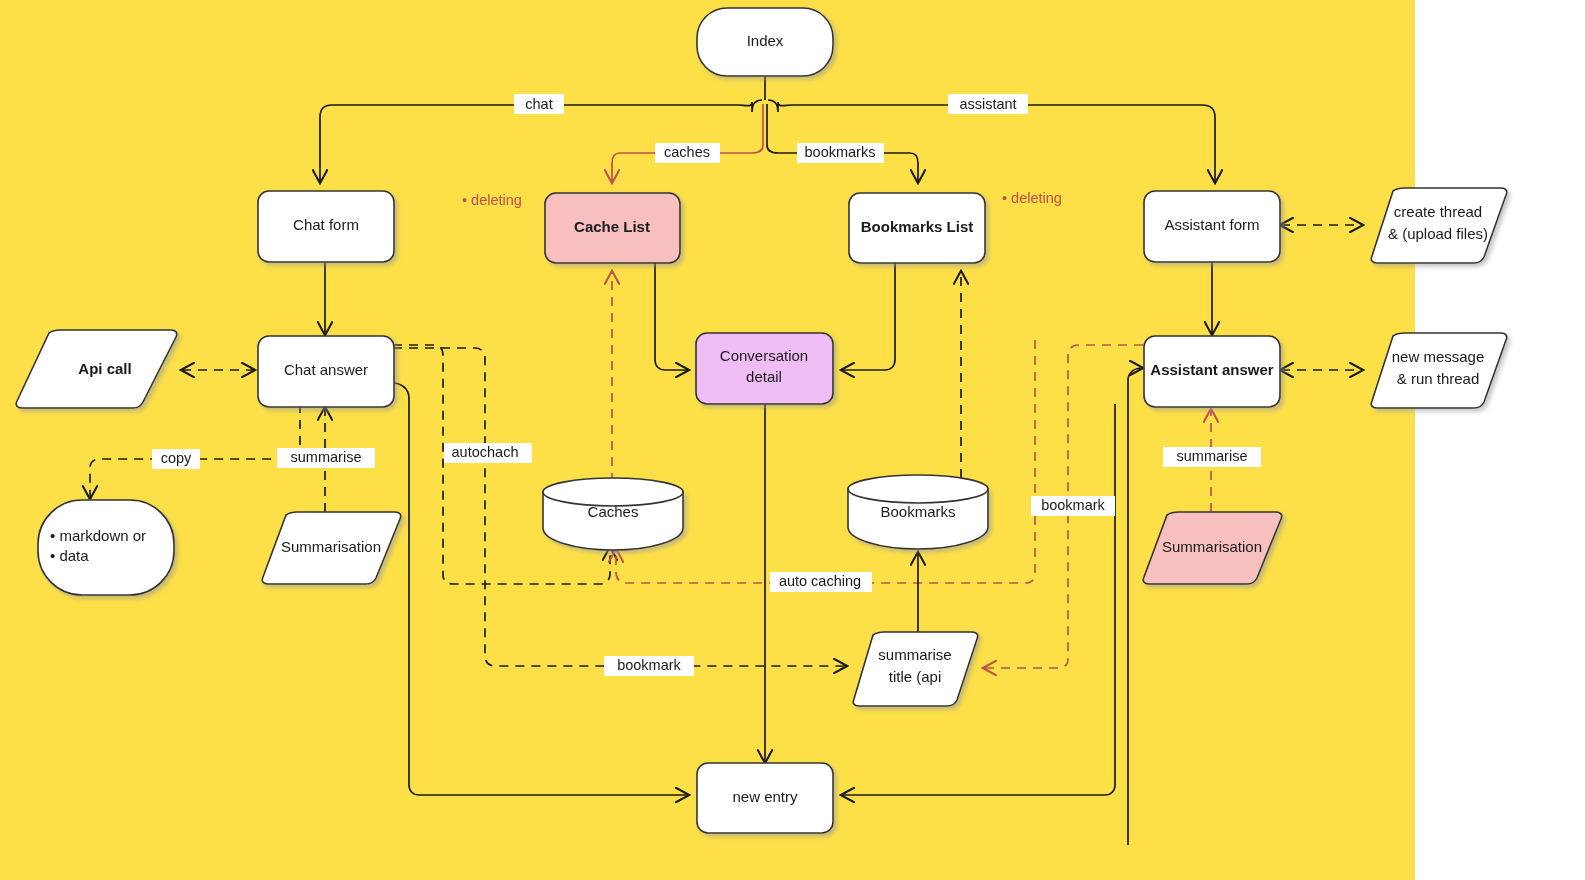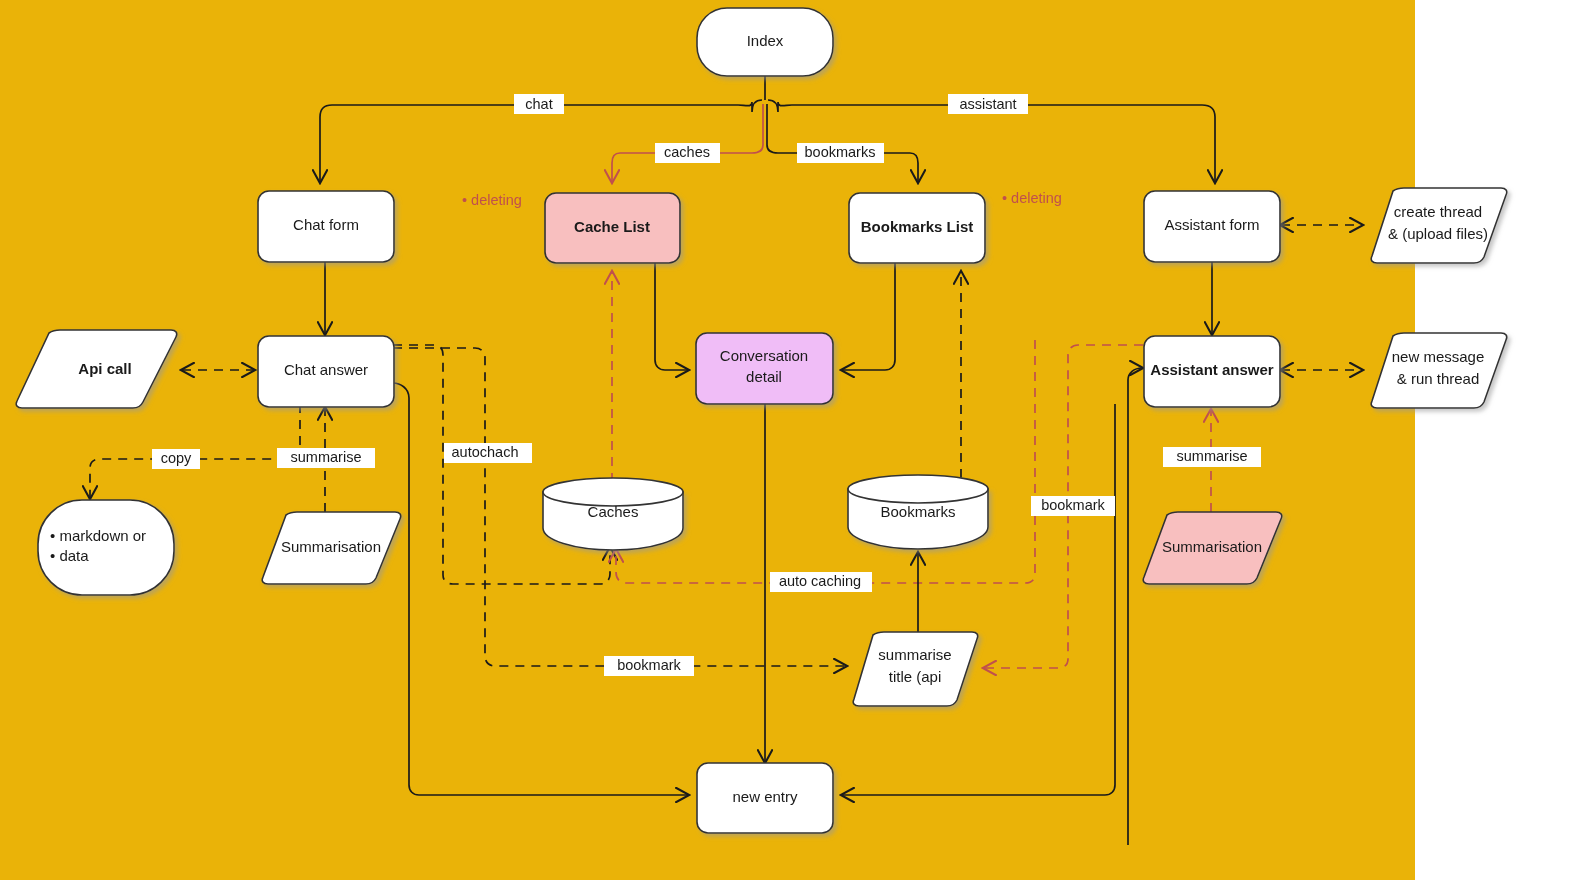--- a/index.html
+++ b/index.html
@@ -10,21 +10,21 @@
   body {
     width: 1585px;
     height: 880px;
     font-family: "Liberation Sans", sans-serif;
     overflow: hidden;
   }
   #canvas {
     position: relative;
     width: 1415px;
     height: 880px;
-    background: #eab308;
+    background: #fde047;
   }
   svg#diagram {
     position: absolute;
     top: 0; left: 0;
     width: 1585px;
     height: 880px;
   }
   .node-shape {
     fill: #ffffff;
     stroke: #333333;

